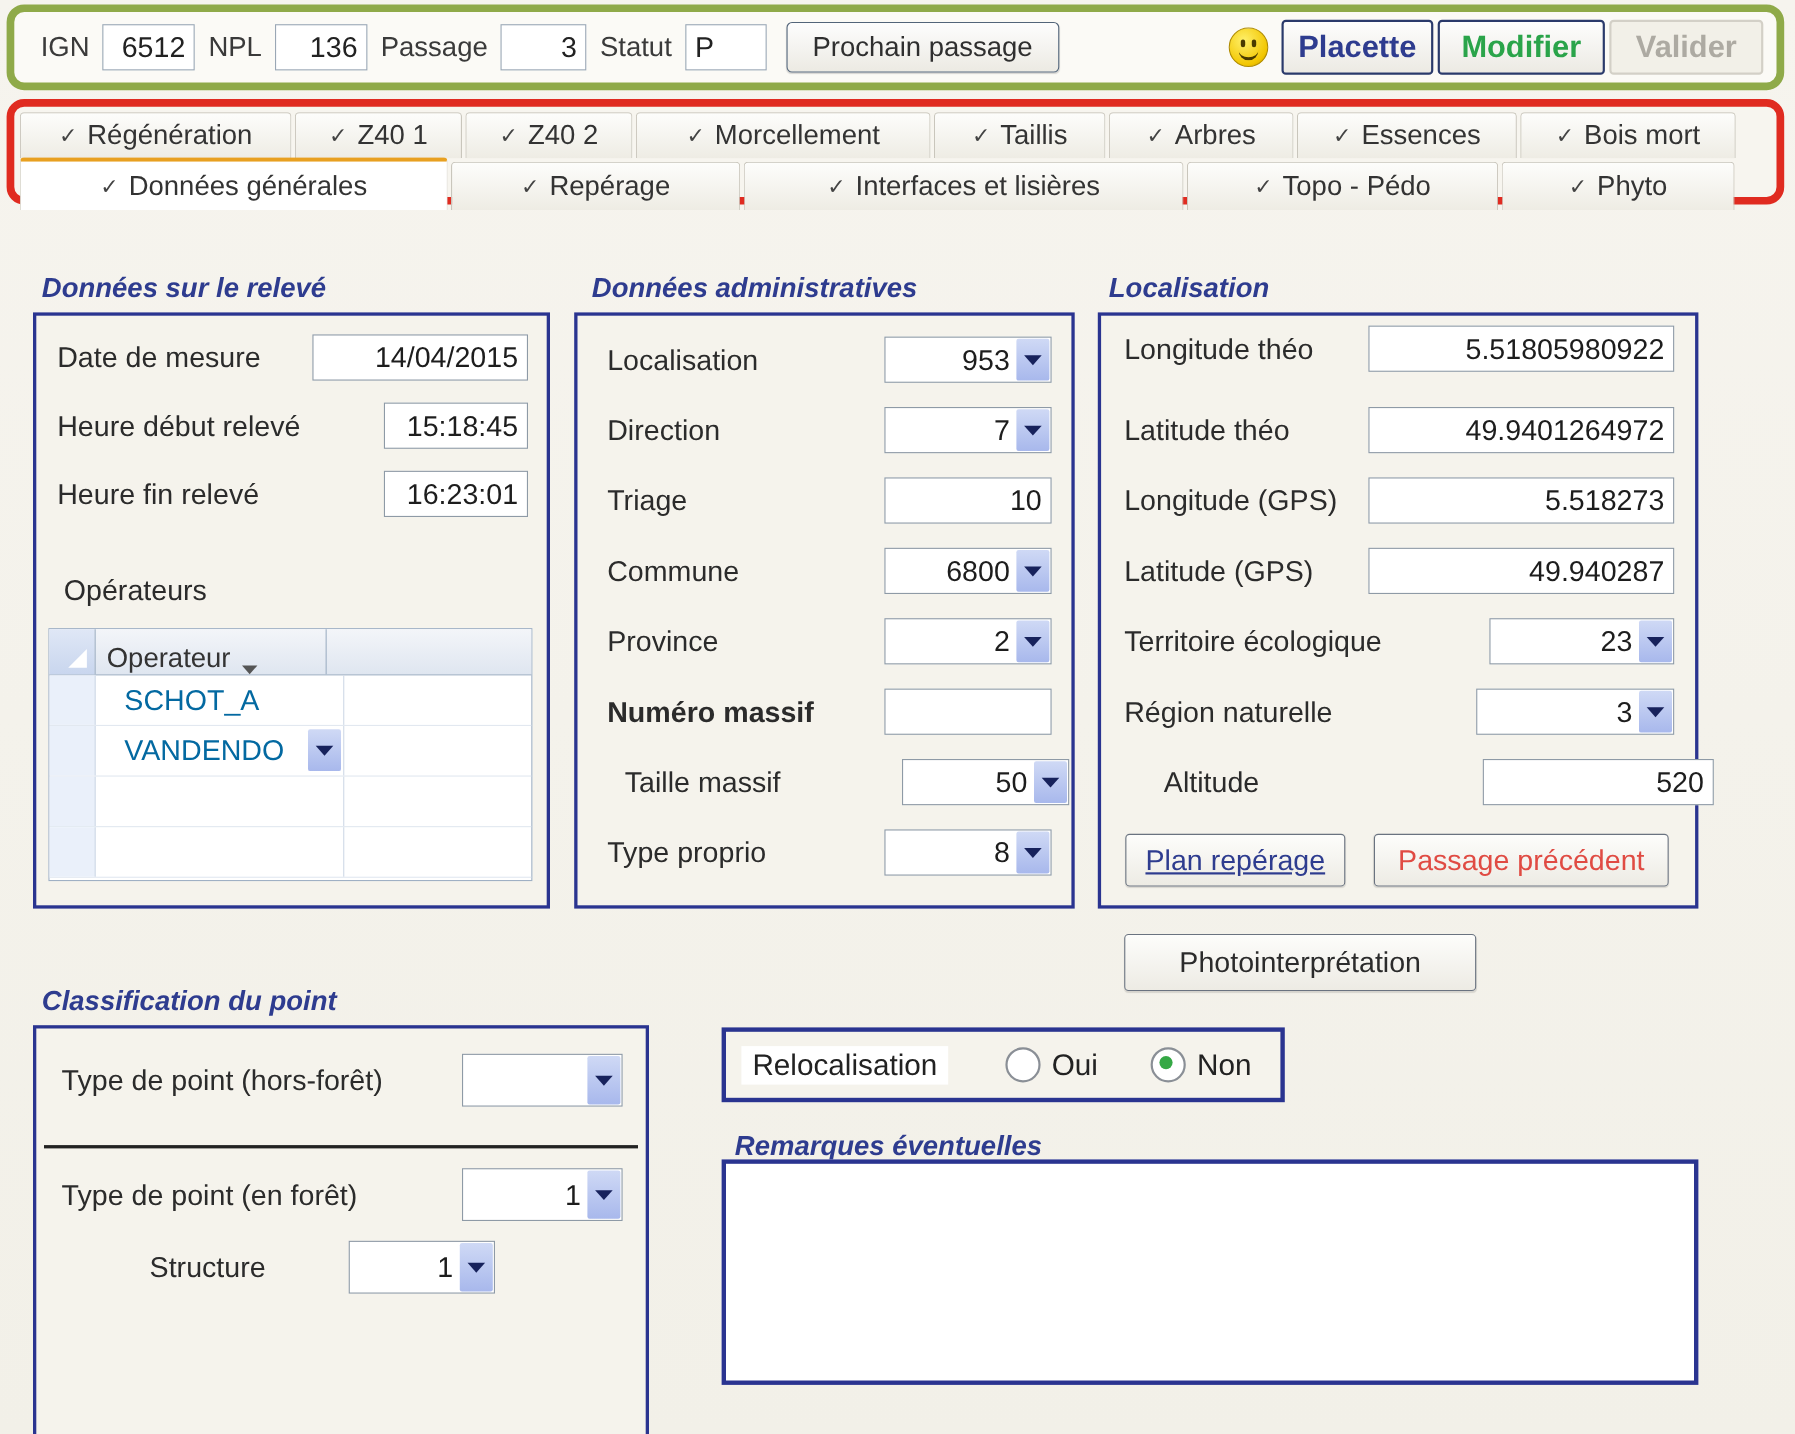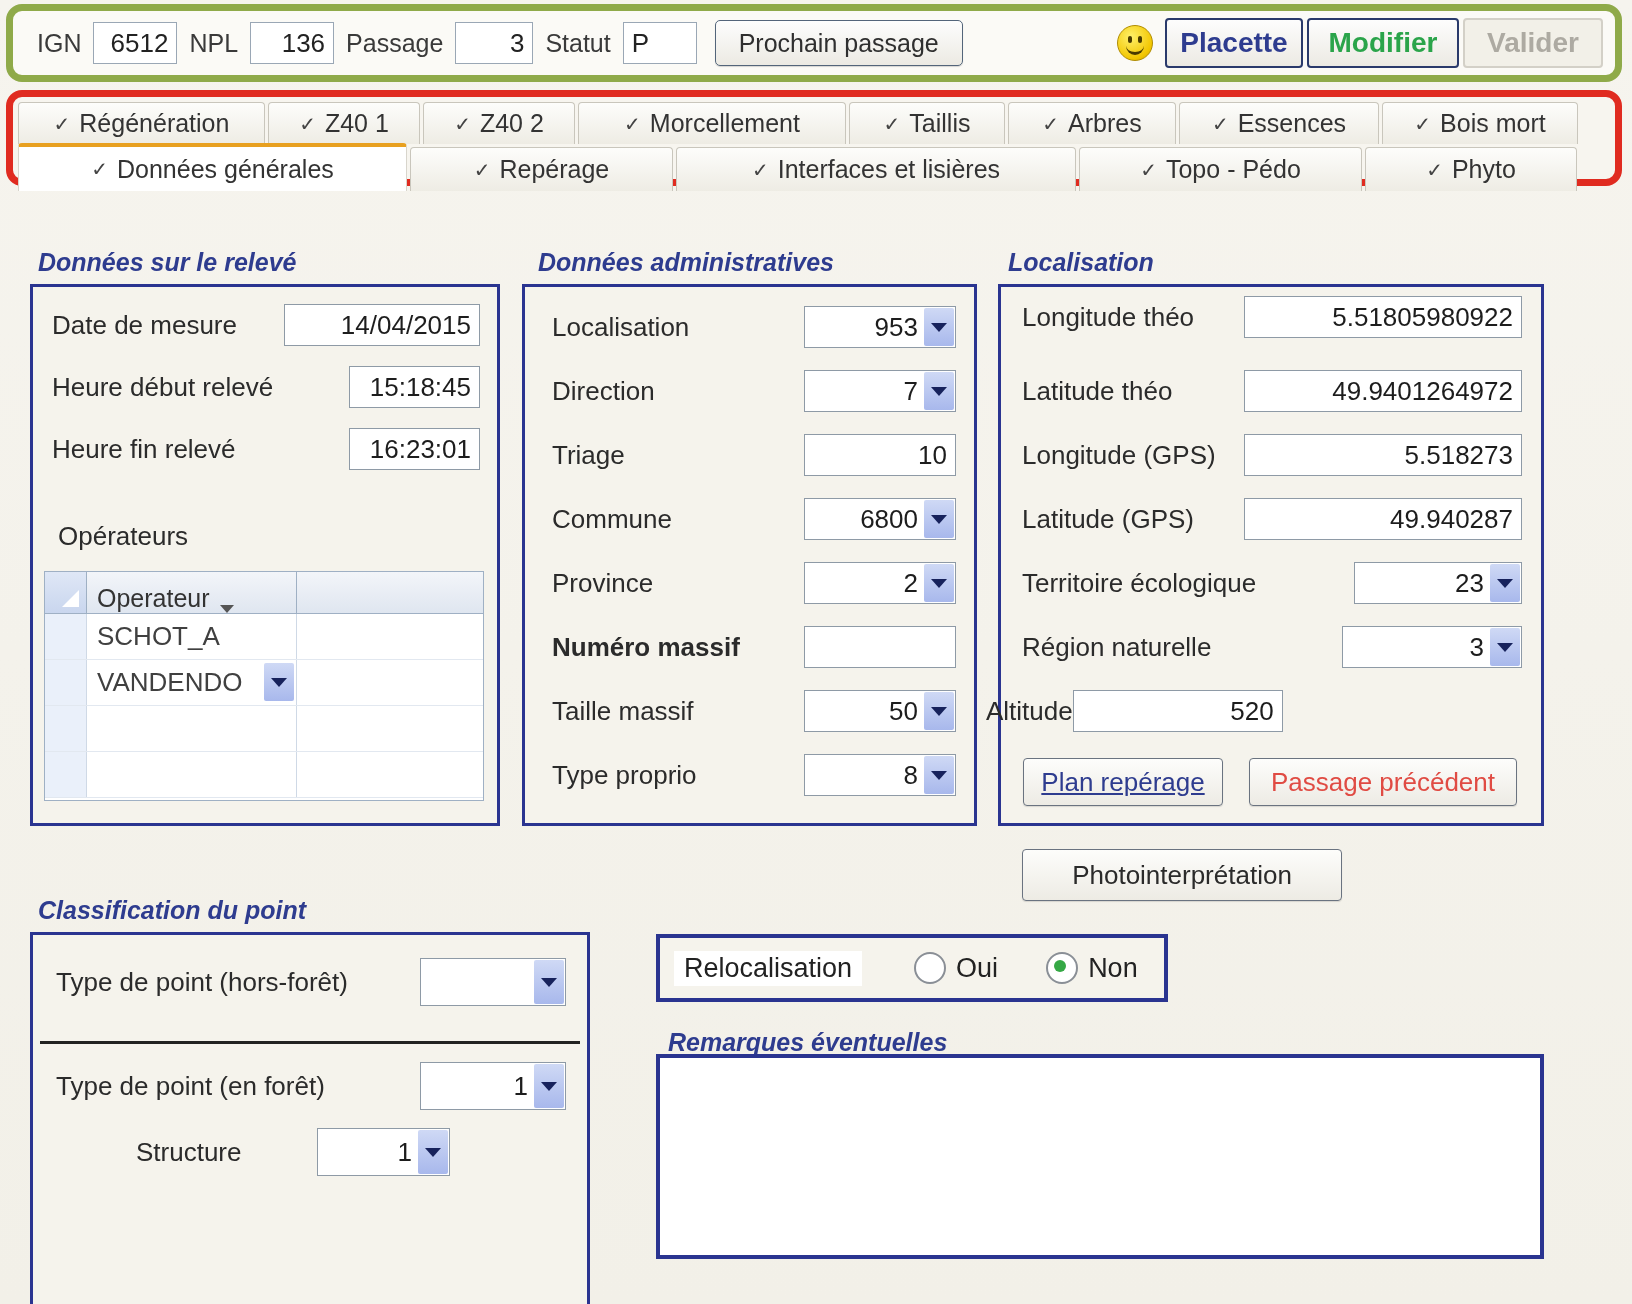--- a/index.html
+++ b/index.html
@@ -127,21 +127,21 @@
   .gcorner:after{content:"";position:absolute;right:7px;bottom:6px;width:0;height:0;
            border-left:17px solid transparent;border-bottom:17px solid #fff;}
   .gcol{flex:0 0 210px;display:flex;align-items:flex-end;gap:10px;padding:0 10px;
         font-size:25px;color:#333;border-right:1px solid #9fb0c4;box-sizing:border-box;}
   .gcol .dd{width:0;height:0;border-left:7px solid transparent;border-right:7px solid transparent;
         border-top:8px solid #555;}
   .gfill{flex:1;}
   .grow{display:flex;height:46px;border-bottom:1px solid #e2e8f0;box-sizing:border-box;}
   .grow .rh{width:42px;border-right:1px solid #cfd9e6;background:#eaf0fa;box-sizing:border-box;}
   .grow .cell{flex:0 0 210px;border-right:1px solid #cfd9e6;display:flex;align-items:center;
-        padding:0 10px;font-size:26px;color:#404040;overflow:hidden;white-space:nowrap;box-sizing:border-box;position:relative;}
+        padding:0 10px;font-size:26px;color:#0369a1;overflow:hidden;white-space:nowrap;box-sizing:border-box;position:relative;margin-left:16px;}
   .grow .cell .cellarrow{position:absolute;right:2px;top:3px;width:30px;height:38px;
         background:linear-gradient(#cfd9f5,#a8b8ec);display:flex;align-items:center;justify-content:center;border-radius:2px;}
   .grow .cell .cellarrow:after{content:"";width:0;height:0;border-left:8px solid transparent;
         border-right:8px solid transparent;border-top:9px solid #17225c;}
   .grow .rest{flex:1;}
 
   .btn{
     border:1px solid #6a7380;border-radius:4px;
     background:linear-gradient(#fdfdfb,#edebe4);
     display:flex;align-items:center;justify-content:center;
@@ -336,21 +336,21 @@
       <span class="lbl">Province</span>
       <span class="combo" style="width:152px">
         <span class="val">2</span>
         <span class="arrow"></span>
       </span>
     </div>
     <div class="row" style="left:552px;top:430px;width:404px;justify-content:space-between">
       <span class="lbl bold">Numéro massif</span>
       <span class="inp" style="width:152px"></span>
     </div>
-    <div class="row" style="left:552px;top:494px;width:404px;justify-content:space-between">
+    <div class="row" style="left:568px;top:494px;width:404px;justify-content:space-between">
       <span class="lbl">Taille massif</span>
       <span class="combo" style="width:152px">
         <span class="val">50</span>
         <span class="arrow"></span>
       </span>
     </div>
     <div class="row" style="left:552px;top:558px;width:404px;justify-content:space-between">
       <span class="lbl">Type proprio</span>
       <span class="combo" style="width:152px">
         <span class="val">8</span>
@@ -384,21 +384,21 @@
         <span class="arrow"></span>
       </span>
     </div>
     <div class="row" style="left:1022px;top:430px;width:500px;justify-content:space-between">
       <span class="lbl">Région naturelle</span>
       <span class="combo" style="width:180px">
         <span class="val">3</span>
         <span class="arrow"></span>
       </span>
     </div>
-    <div class="row" style="left:986px;top:494px;width:500px;">
+    <div class="row" style="left:1058px;top:494px;width:500px;justify-content:space-between">
       <span class="lbl">Altitude</span>
       <span class="inp" style="width:210px">520</span>
     </div>
 
     <div class="btn linkish" style="position:absolute;left:1023px;top:562px;width:200px;height:48px">Plan repérage</div>
     <div class="btn redish" style="position:absolute;left:1249px;top:562px;width:268px;height:48px">Passage précédent</div>
 
     <div class="btn" style="position:absolute;left:1022px;top:653px;width:320px;height:52px">Photointerprétation</div>
 
     <div class="grp-title" style="left:38px;top:700px">Classification du point</div>

